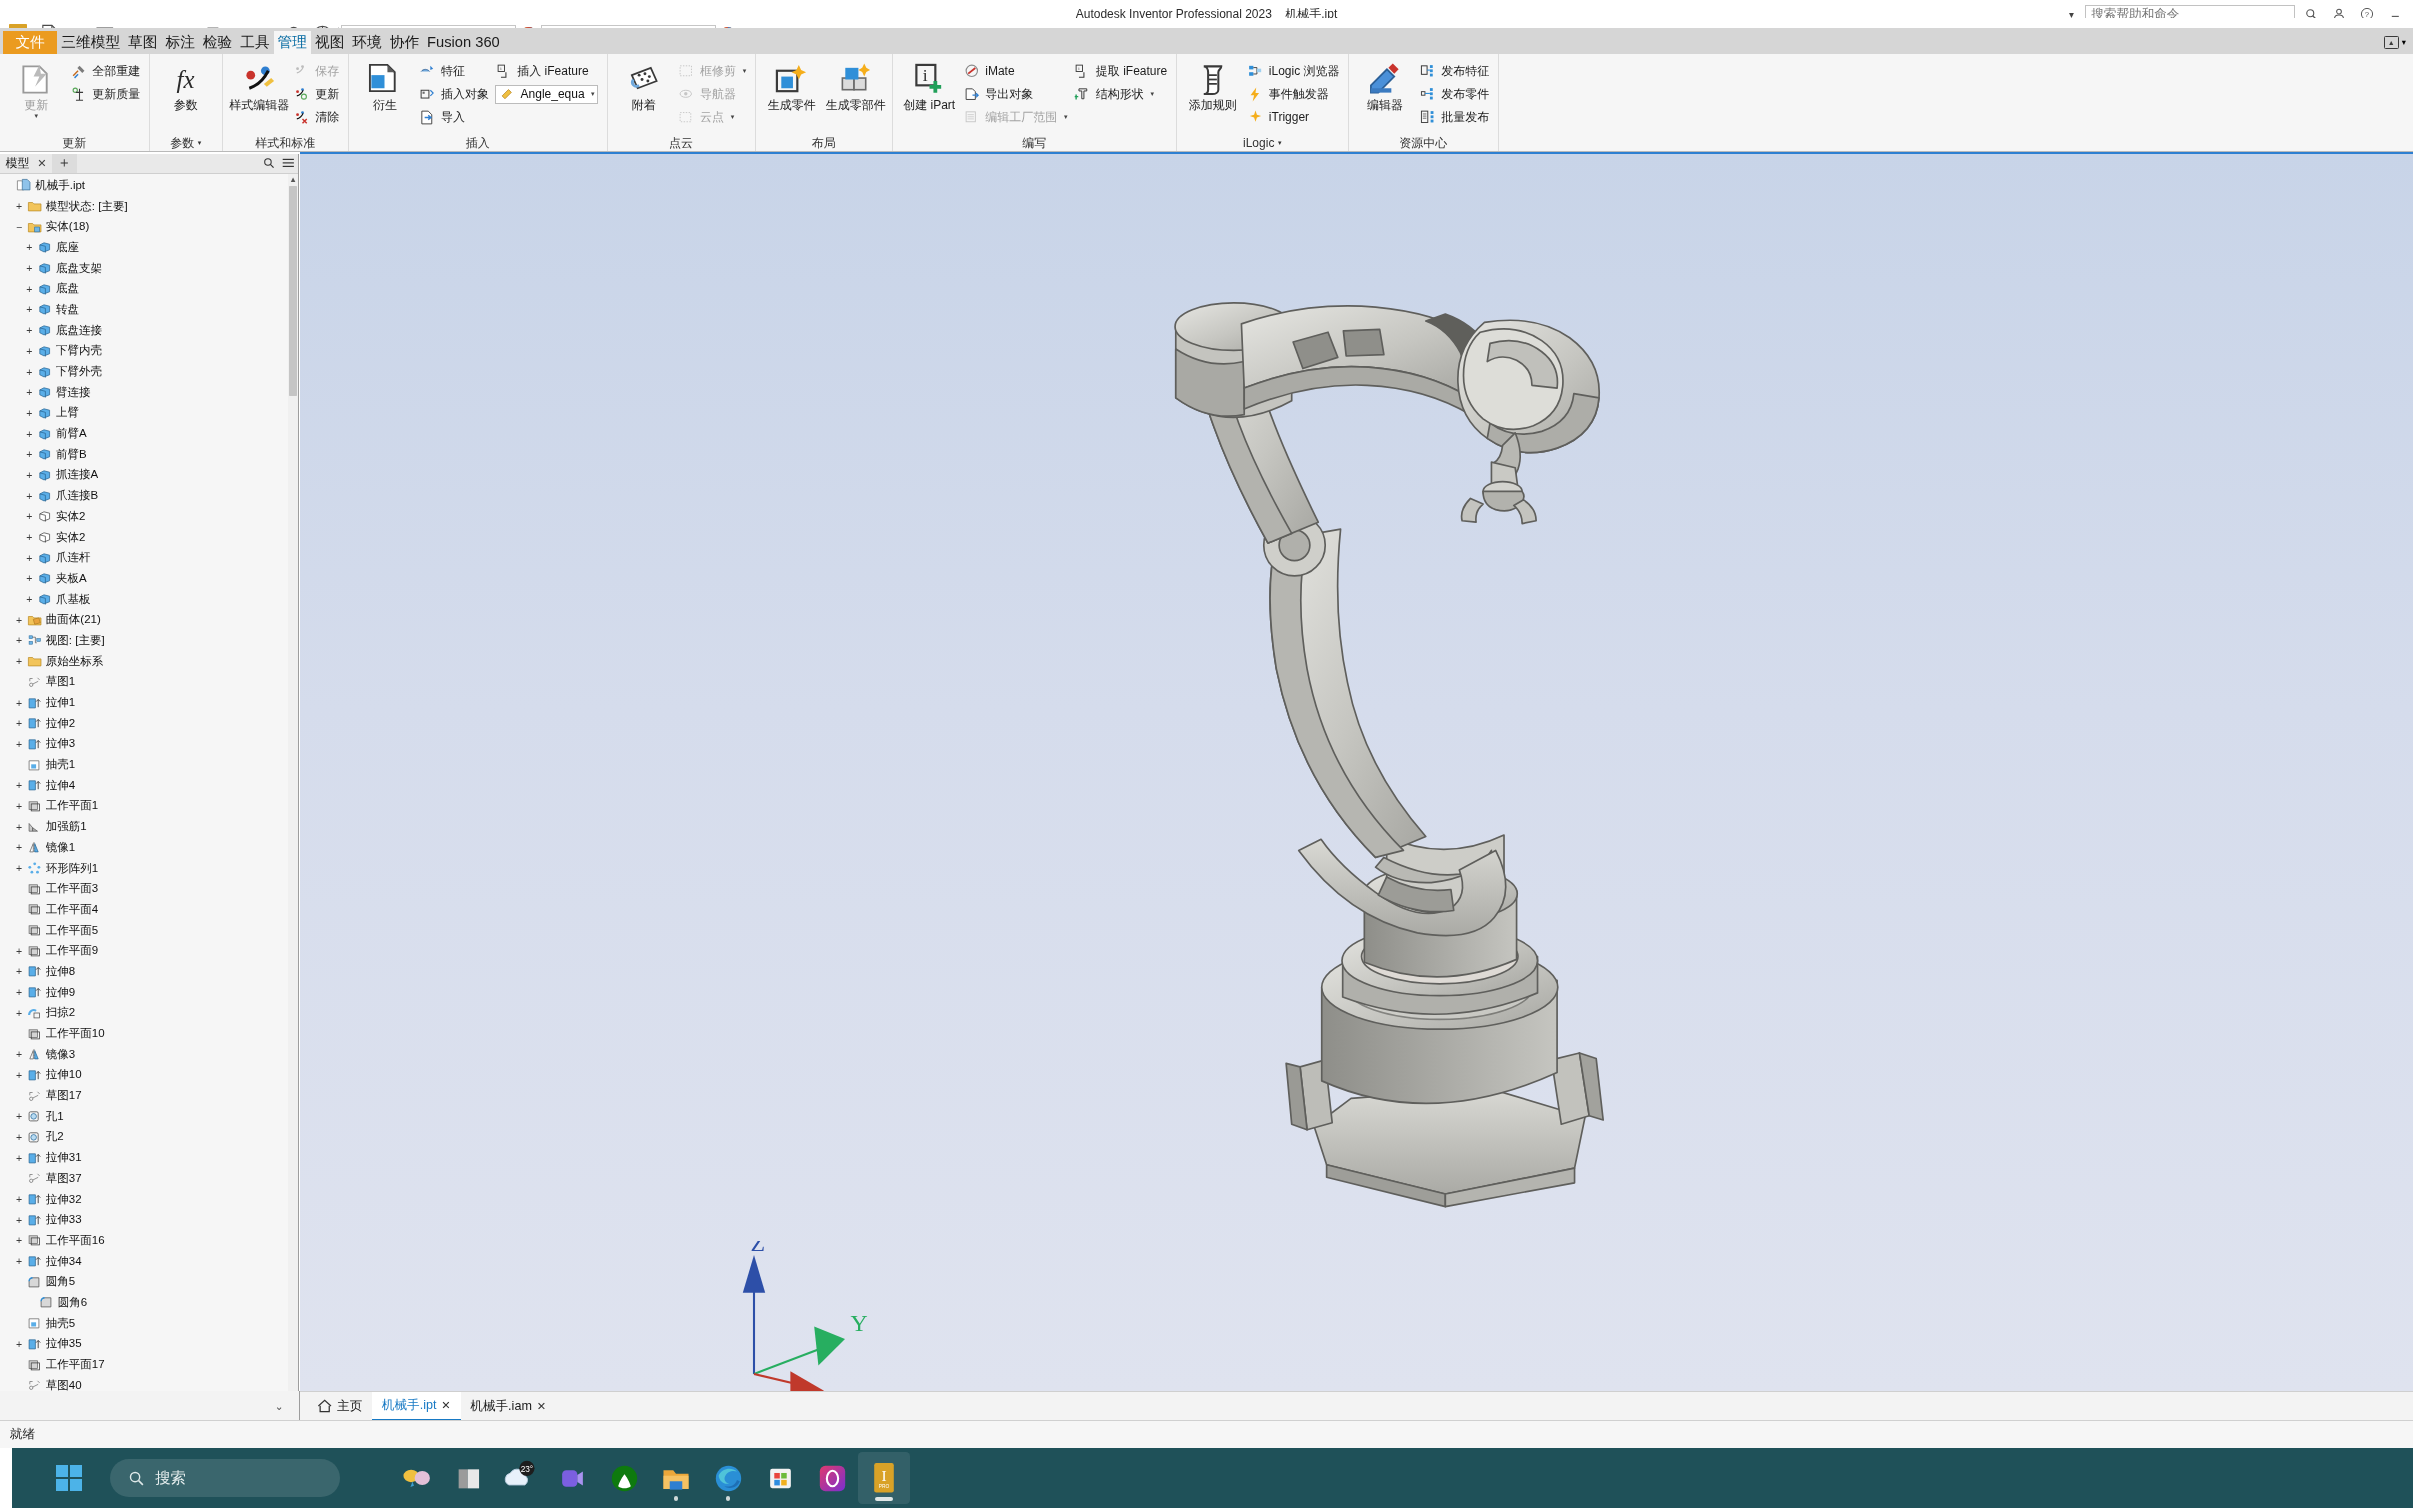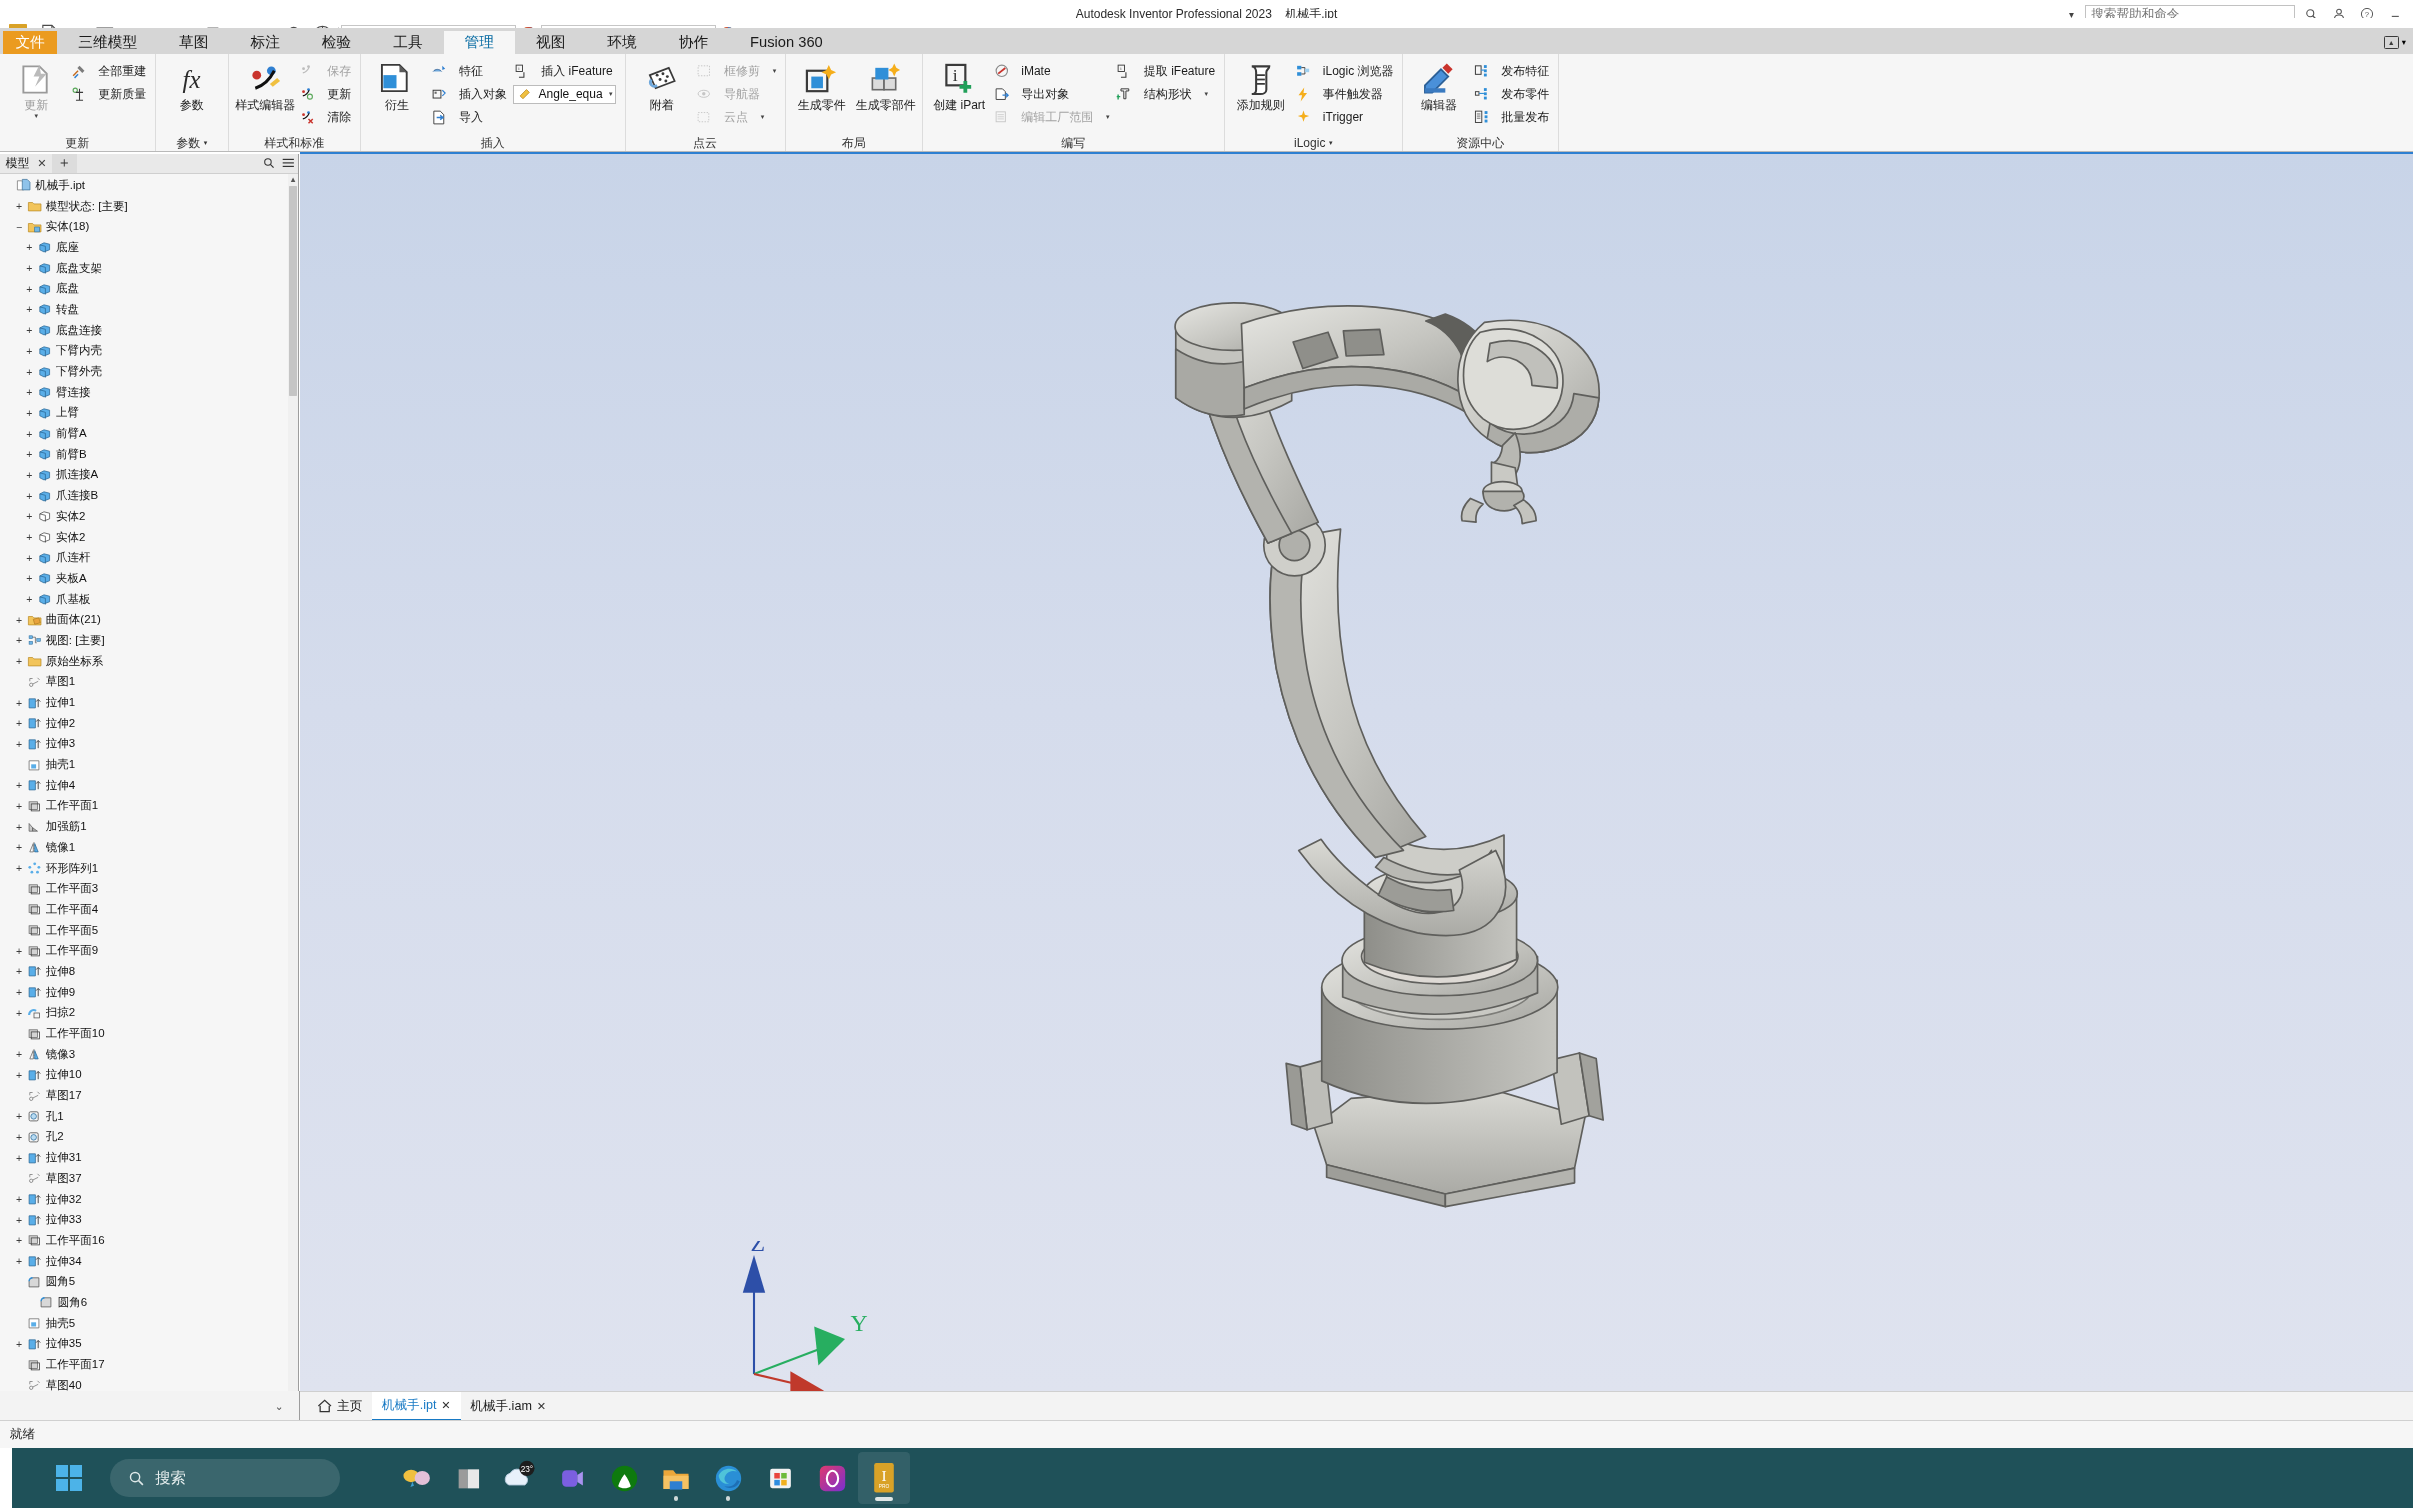--- a/index.html
+++ b/index.html
@@ -72,21 +72,21 @@
   .qat-combo .arw { font-size: 7.7px; color: #333; margin-left: 9.8px; }
 
   
   .ribbon-tabs {
     position: absolute; top: 28px; left: 0; width: 2413px; height: 26.5px;
     background: #d6d6d6;
     display: flex; align-items: flex-end; padding-left: 2.8px;
     border-bottom: 0.7px solid #c0c0c0;
   }
   .rtab {
-    height: 22.3px; padding: 0 21px; line-height: 22.3px;
+    height: 22.3px; padding: 0 4px; line-height: 22.3px;
     font-size: 14.7px; color: #1a1a1a; white-space: nowrap;
   }
   .rtab.file { background: #eb9b20; color: #ffffff; padding: 0 12.6px; font-weight: normal;}
   .rtab.active { background: #f6f6f6; color: #0369a1; }
   .rtab-spacer { flex: 1; }
   .rtab-min {
     display: flex; align-items: center; gap: 2.8px; margin-right: 7px; height: 22.3px;
   }
   .rtab-min .sq {
     width: 15.4px; height: 12.6px; border: 1px solid #3a3a3a; border-radius: 1.4px;
@@ -119,21 +119,21 @@
   .big-btn .bi { height: 39px; display: flex; align-items: center; justify-content: center; }
   .big-btn .bl {
     font-size: 12px; color: #222; text-align: center; line-height: 13.3px; white-space: nowrap;
   }
   .big-btn .bl.two { white-space: normal; width: 52px; }
   .big-btn .bcar { font-size: 7px; color: #444; line-height: 7px; }
   .big-btn.dim .bl { color: #9a9a9a; }
 
   .small-col { display: flex; flex-direction: column; justify-content: flex-start; padding-top: 1.4px; }
   .sm-btn {
-    height: 23px; display: flex; align-items: center; gap: 10px; padding: 0 4.2px 0 2.1px;
+    height: 23px; display: flex; align-items: center; gap: 4px; padding: 0 4.2px 0 2.1px;
     font-size: 12px; color: #1c1c1c; white-space: nowrap;
   }
   .sm-btn .si { width: 18px; height: 18px; display: flex; align-items: center; justify-content: center; }
   .sm-btn.dim { color: #a3a3a3; }
   .sm-btn .scar { font-size: 7px; color: #444; margin-left: 2.8px; }
   .sm-btn .mini-combo {
     border: 0.7px solid #bcbcbc; background: #fff; height: 19px; display: flex;
     align-items: center; gap: 3.5px; padding: 0 2.8px; font-size: 12px; color: #111;
   }
 

